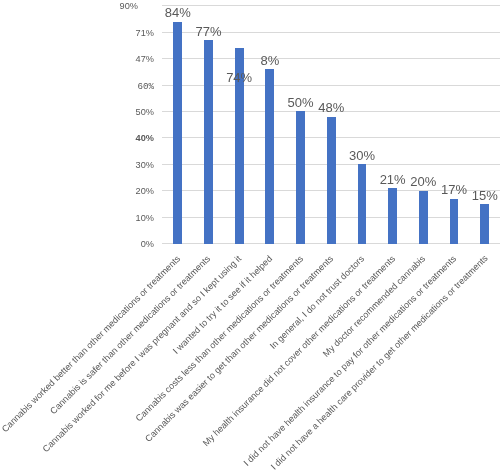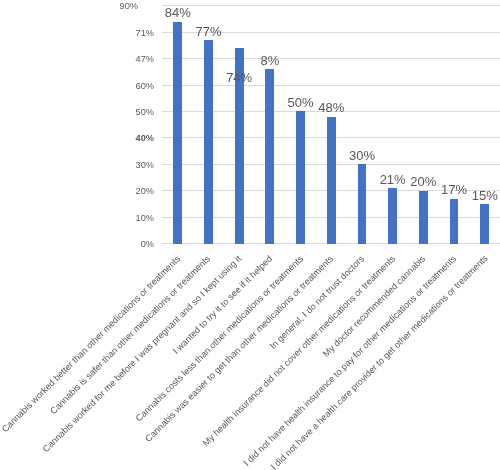--- a/index.html
+++ b/index.html
@@ -28,21 +28,21 @@
       <div class="ytick" style="left: 104px; width: 50px; top: 213.756px; color: rgb(89, 89, 89);">10%</div>
       <div class="gridline" style="left: 162.4px; top: 190.311px; width: 337.7px; background: rgb(217, 217, 217);"></div>
       <div class="ytick" style="left: 104px; width: 50px; top: 187.311px; color: rgb(89, 89, 89);">20%</div>
       <div class="gridline" style="left: 162.4px; top: 163.867px; width: 337.7px; background: rgb(217, 217, 217);"></div>
       <div class="ytick" style="left: 104px; width: 50px; top: 160.867px; color: rgb(89, 89, 89);">30%</div>
       <div class="gridline" style="left: 162.4px; top: 137.422px; width: 337.7px; background: rgb(217, 217, 217);"></div>
       <div class="ytick" style="left: 104px; width: 50px; top: 134.422px; color: rgb(89, 89, 89); font-weight: bold;">40%</div>
       <div class="gridline" style="left: 162.4px; top: 110.978px; width: 337.7px; background: rgb(217, 217, 217);"></div>
       <div class="ytick" style="left: 104px; width: 50px; top: 107.978px; color: rgb(89, 89, 89);">50%</div>
       <div class="gridline" style="left: 162.4px; top: 84.5333px; width: 337.7px; background: rgb(217, 217, 217);"></div>
-      <div class="ytick" style="left: 104px; width: 50px; top: 81.5333px; color: rgb(89, 89, 89);">60%</div>
+      <div class="ytick" style="left: 104px; width: 50px; top: 81.5333px; color: rgb(89, 89, 89); font-family: Liberation Mono, monospace;">60%</div>
       <div class="gridline" style="left: 162.4px; top: 58.0889px; width: 337.7px; background: rgb(217, 217, 217);"></div>
       <div class="ytick" style="left: 104px; width: 50px; top: 55.0889px; color: rgb(89, 89, 89);">47%</div>
       <div class="gridline" style="left: 162.4px; top: 31.6444px; width: 337.7px; background: rgb(217, 217, 217);"></div>
       <div class="ytick" style="left: 104px; width: 50px; top: 28.6444px; color: rgb(89, 89, 89);">71%</div>
       <div class="gridline" style="left: 162.4px; top: 5.2px; width: 337.7px; background: rgb(217, 217, 217);"></div>
       <div class="ytick" style="left: 88px; width: 50px; top: 2.2px; color: rgb(89, 89, 89);">90%</div>
       <div class="bar" style="left: 173.35px; top: 21.5667px; width: 8.8px; height: 222.133px; background: rgb(68, 114, 196);"></div>
       <div class="dlabel" style="left: 157.75px; width: 40px; top: 8.06667px; color: rgb(89, 89, 89);">84%</div>
       <div class="xlabel" style="left: -121.25px; width: 300px; top: 252.7px; color: rgb(89, 89, 89);">Cannabis worked better than other medications or treatments</div>
       <div class="bar" style="left: 204.05px; top: 40.0778px; width: 8.8px; height: 203.622px; background: rgb(68, 114, 196);"></div>

